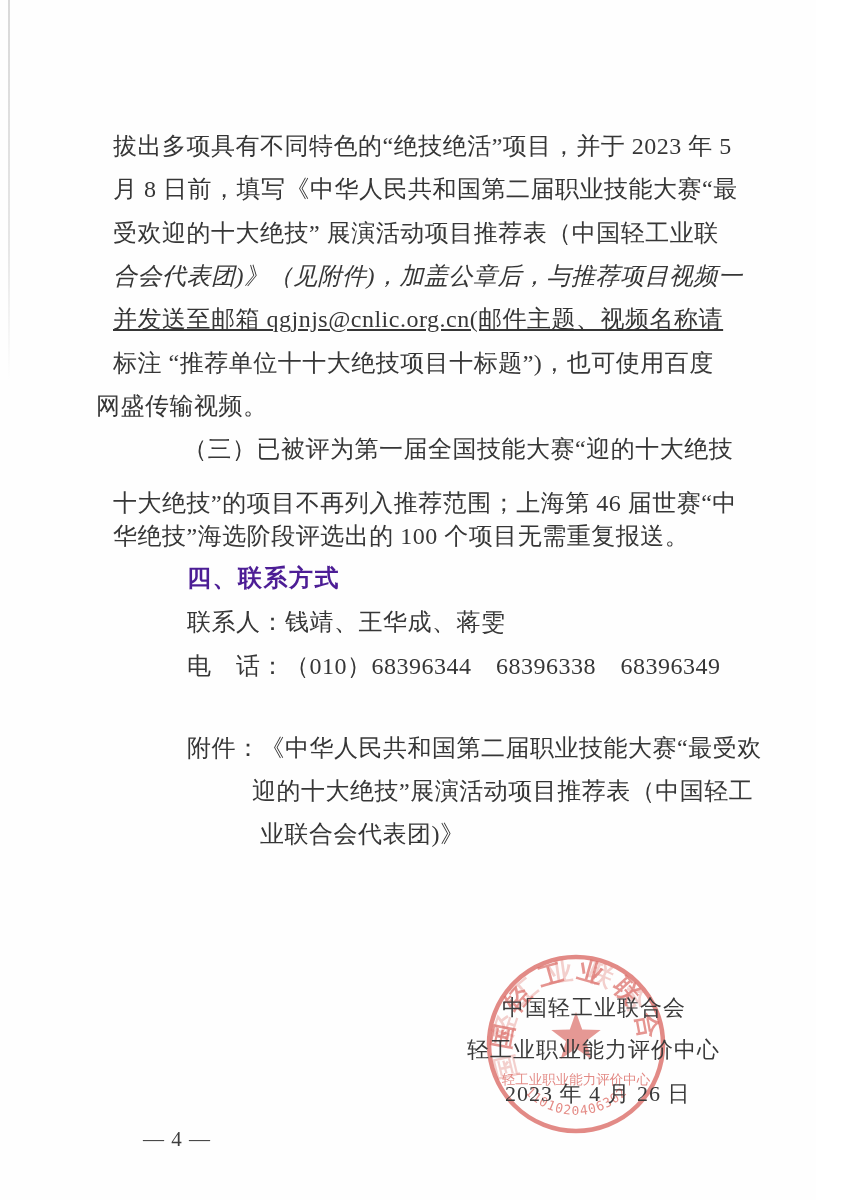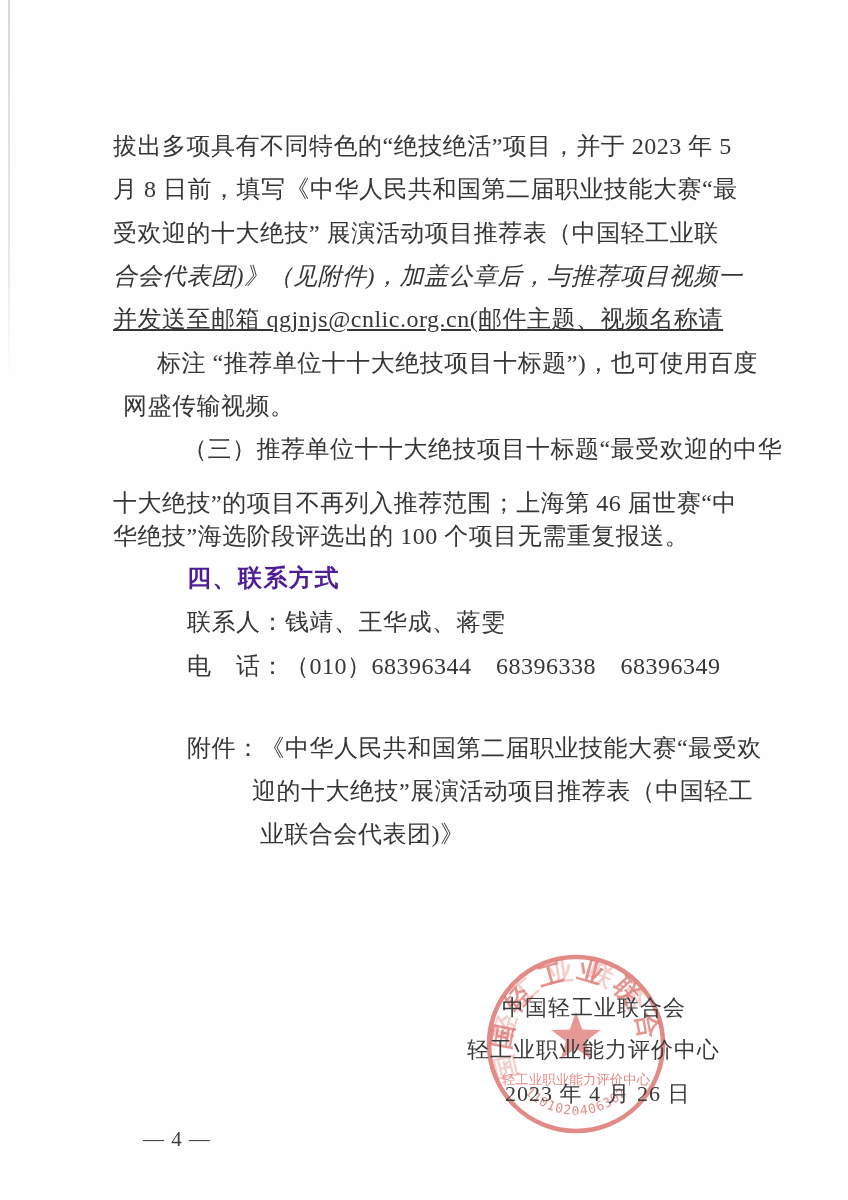--- a/index.html
+++ b/index.html
@@ -60,24 +60,24 @@
 
 <div class="page">
 
   <div class="scan-edge"></div>
 
   <div class="bl" style="left:113px; top:131px;">拔出多项具有不同特色的“绝技绝活”项目，并于 2023 年 5</div>
   <div class="bl" style="left:113px; top:174px;">月 8 日前，填写《中华人民共和国第二届职业技能大赛“最</div>
   <div class="bl" style="left:113px; top:218px;">受欢迎的十大绝技” 展演活动项目推荐表（中国轻工业联</div>
   <div class="bl" style="left:113px; top:261px;font-style:italic;">合会代表团)》（见附件)，加盖公章后，与推荐项目视频一</div>
   <div class="bl" style="left:113px; top:304px;text-decoration:underline;">并发送至邮箱 qgjnjs@cnlic.org.cn(邮件主题、视频名称请</div>
-  <div class="bl" style="left:113px; top:348px;margin-left:44px;">标注 “推荐单位十十大绝技项目十标题”)，也可使用百度</div>
-  <div class="bl" style="left:123px; top:391px;">网盛传输视频。</div>
+  <div class="bl" style="left:113px; top:348px;">标注 “推荐单位十十大绝技项目十标题”)，也可使用百度</div>
+  <div class="bl" style="left:96px; top:391px;">网盛传输视频。</div>
 
-  <div class="bl" style="left:183px; top:434px;">（三）推荐单位十十大绝技项目十标题“最受欢迎的中华</div>
+  <div class="bl" style="left:183px; top:434px;">（三）已被评为第一届全国技能大赛“迎的十大绝技</div>
   <div class="bl" style="left:113px; top:488px;">十大绝技”的项目不再列入推荐范围；上海第 46 届世赛“中</div>
   <div class="bl" style="left:113px; top:521px;">华绝技”海选阶段评选出的 100 个项目无需重复报送。</div>
 
   <div class="bl heading" style="left:187px; top:563px;">四、联系方式</div>
 
   <div class="bl" style="left:187px; top:607px;">联系人：钱靖、王华成、蒋雯</div>
   <div class="bl" style="left:187px; top:651px;">电　话：（010）68396344　68396338　68396349</div>
 
   <div class="bl" style="left:187px; top:733px;">附件：《中华人民共和国第二届职业技能大赛“最受欢</div>
   <div class="bl" style="left:252px; top:776px;">迎的十大绝技”展演活动项目推荐表（中国轻工</div>

